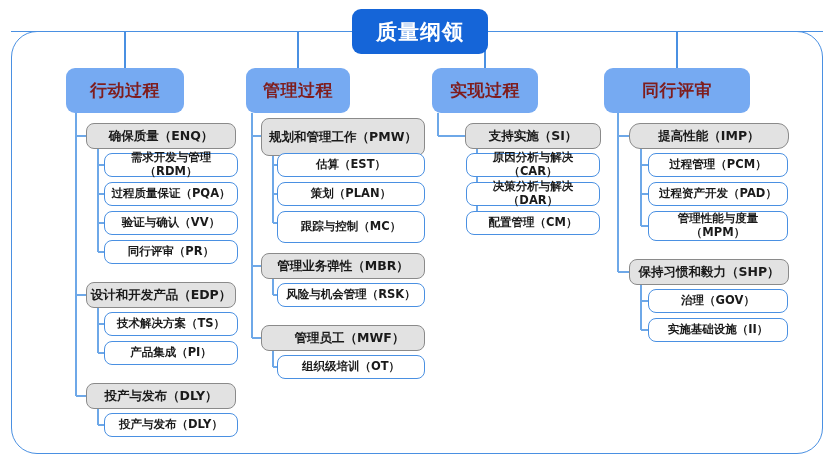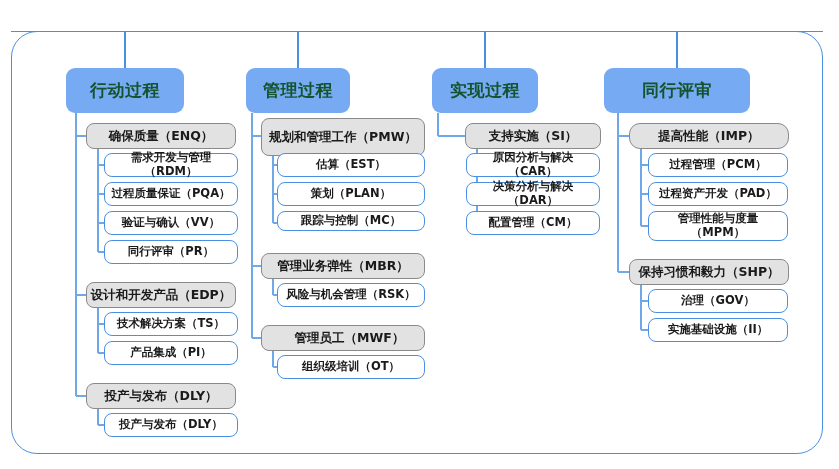--- a/index.html
+++ b/index.html
@@ -52,21 +52,21 @@
 
   
   .col-header {
     position: absolute;
     height: 45px;
     background: #76aaf2;
     border-radius: 9px;
     display: flex;
     align-items: center;
     justify-content: center;
-    color: #14532d;
+    color: #7f1d1d;
     font-size: 17px;
     font-weight: bold;
     letter-spacing: 0.5px;
     z-index: 5;
   }
 
   
   .group-box {
     position: absolute;
     background: #e2e2e2;
@@ -116,20 +116,21 @@
 </head>
 <body>
 
 <div id="canvas">
 
   <div class="outer-frame"></div>
 
   <div class="conn h dark" style="left:11px; top:31px; width:341px;"></div>
   <div class="conn h dark" style="left:488px; top:31px; width:335px;"></div>
 
+  <div class="root-title">质量纲领</div>
 
   <div id="tree-layer">
       <div class="col-header" style="left:66px; top:68px; width:118px;">行动过程</div>
       <div class="conn v dark" style="left:124.3px; top:31px; height:37px;"></div>
       <div class="group-box" style="left:86px; top:123px; width:150px; height:26px;">确保质量（ENQ）</div>
       <div class="conn h" style="left:76px; top:135.3px; width:10px;"></div>
       <div class="leaf-box" style="left:104px; top:153px; width:134px; height:24px;">需求开发与管理（RDM）</div>
       <div class="conn h" style="left:98px; top:164.3px; width:6px;"></div>
       <div class="leaf-box" style="left:104px; top:182px; width:134px; height:24px;">过程质量保证（PQA）</div>
       <div class="conn h" style="left:98px; top:193.3px; width:6px;"></div>
@@ -152,21 +153,21 @@
       <div class="conn v" style="left:97.3px; top:409px; height:16px;"></div>
       <div class="conn v" style="left:75.3px; top:113px; height:283px;"></div>
       <div class="col-header" style="left:246px; top:68px; width:104px;">管理过程</div>
       <div class="conn v dark" style="left:297.3px; top:31px; height:37px;"></div>
       <div class="group-box" style="left:261px; top:118px; width:164px; height:38px;">规划和管理工作（PMW）</div>
       <div class="conn h" style="left:252px; top:135.3px; width:9px;"></div>
       <div class="leaf-box" style="left:277px; top:153px; width:148px; height:24px;">估算（EST）</div>
       <div class="conn h" style="left:273px; top:164.3px; width:4px;"></div>
       <div class="leaf-box" style="left:277px; top:182px; width:148px; height:24px;">策划（PLAN）</div>
       <div class="conn h" style="left:273px; top:193.3px; width:4px;"></div>
-      <div class="leaf-box" style="left:277px; top:211px; width:148px; height:20px;">跟踪与控制（MC）</div>
+      <div class="leaf-box" style="left:277px; top:211px; width:148px; height:32px;">跟踪与控制（MC）</div>
       <div class="conn h" style="left:273px; top:222.3px; width:4px;"></div>
       <div class="conn v" style="left:272.3px; top:149px; height:74px;"></div>
       <div class="group-box" style="left:261px; top:253px; width:164px; height:26px;">管理业务弹性（MBR）</div>
       <div class="conn h" style="left:252px; top:265.3px; width:9px;"></div>
       <div class="leaf-box" style="left:277px; top:283px; width:148px; height:24px;">风险与机会管理（RSK）</div>
       <div class="conn h" style="left:273px; top:294.3px; width:4px;"></div>
       <div class="conn v" style="left:272.3px; top:279px; height:16px;"></div>
       <div class="group-box" style="left:261px; top:325px; width:164px; height:26px;padding-left:13px;">管理员工（MWF）</div>
       <div class="conn h" style="left:252px; top:337.3px; width:9px;"></div>
       <div class="leaf-box" style="left:277px; top:355px; width:148px; height:24px;">组织级培训（OT）</div>

